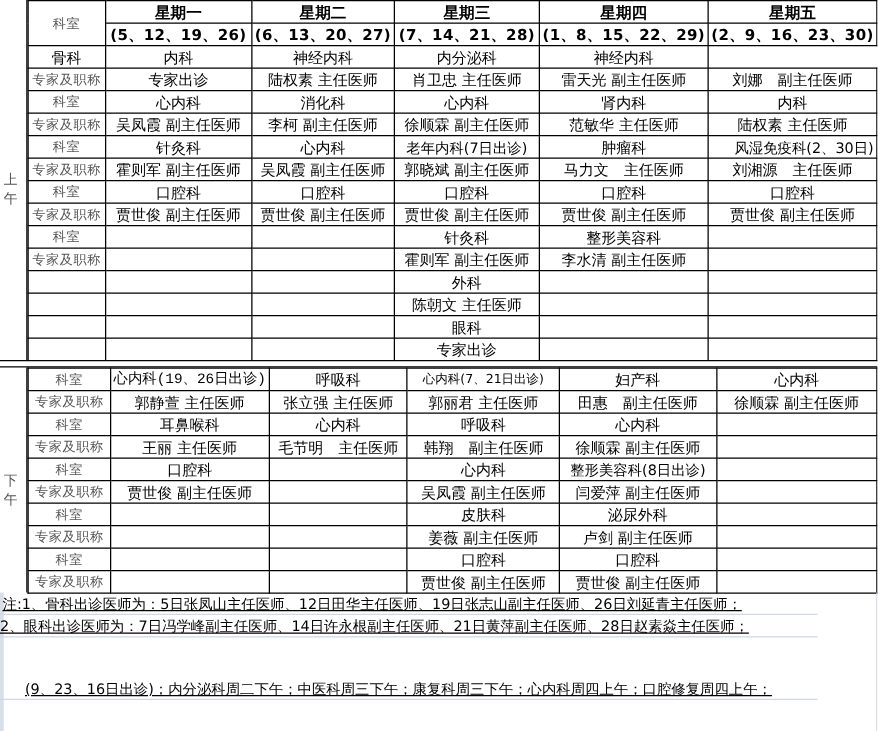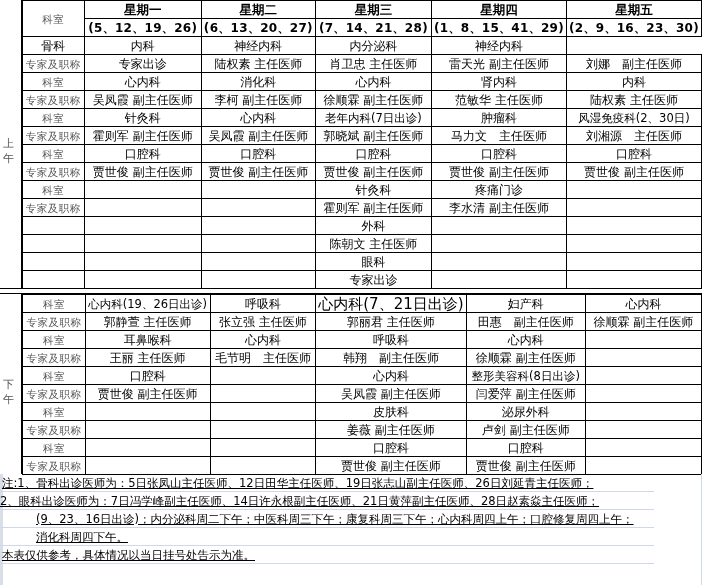--- a/index.html
+++ b/index.html
@@ -11,21 +11,21 @@
     table.sched { position: absolute; left: 22px; top: 0; border-collapse: collapse; table-layout: fixed; border-radius: 21px; }
     table.sched td { border: 1px solid #000; height: 18px; padding: 0 2px; font-size: 12px; line-height: 16px; text-align: center; white-space: nowrap; overflow: hidden; }
     table.sched td.lbl { color: #555; font-size: 10.5px; letter-spacing: 0.5px; }
     table.sched td.day { font-weight: bold; font-size: 12.5px; }
     table.sched td.dates { font-weight: bold; font-size: 12px; letter-spacing: 0.3px; }
     .period { position: absolute; left: 3px; font-size: 11px; color: #555; width: 19px; text-align: left; }
     .gap { position: absolute; left: 0; top: 288px; width: 702px; height: 6px; border-top: 1px solid #000; border-bottom: 1px solid #000; background: #fff; }
     .notes { position: absolute; left: 0; top: 474px; width: 654px; text-decoration: underline; }
     .note-row { height: 18px; line-height: 18px; font-size: 11.5px; border-bottom: 1px solid #d0d7e5; white-space: nowrap; overflow: hidden; padding-left: 2px; }
     .note-row.indent1 { padding-left: 0; }
-    .note-row.indent2 { padding-left: 36px; }
+    .note-row.indent2 { padding-left: 20px; margin-top: 32px; }
     .gridcol { position: absolute; right: 0; top: 474px; width: 1px; height: 111px; background: #d0d7e5; }
   </style>
 </head>
 <body>
 
 <div class="sheet">
   <div class="leftstrip"></div>
   <div class="leftbar"></div>
   <div class="period" style="top:136px;">上午</div>
   <div class="period" style="top:377px;">下午</div>
@@ -45,21 +45,21 @@
         <td class="day">星期一</td>
         <td class="day">星期二</td>
         <td class="day">星期三</td>
         <td class="day">星期四</td>
         <td class="day">星期五</td>
       </tr>
       <tr>
         <td class="dates">(5、12、19、26)</td>
         <td class="dates">(6、13、20、27)</td>
         <td class="dates">(7、14、21、28)</td>
-        <td class="dates">(1、8、15、41、29)</td>
+        <td class="dates">(1、8、15、22、29)</td>
         <td class="dates">(2、9、16、23、30)</td>
       </tr>
     </tbody>
     <tbody id="morning-body">
         <tr>
           <td>骨科</td>
           <td>内科</td>
           <td>神经内科</td>
           <td>内分泌科</td>
           <td>神经内科</td>
@@ -87,21 +87,21 @@
           <td>徐顺霖 副主任医师</td>
           <td>范敏华 主任医师</td>
           <td>陆权素 主任医师</td>
         </tr>
         <tr>
           <td class="lbl">科室</td>
           <td>针灸科</td>
           <td>心内科</td>
           <td style="font-size: 11.5px;">老年内科(7日出诊)</td>
           <td>肿瘤科</td>
-          <td style="font-size: 11.5px;">风湿免疫科(2、30日)</td>
+          <td style="font-size: 11.5px; text-align: right;">风湿免疫科(2、30日)</td>
         </tr>
         <tr>
           <td class="lbl">专家及职称</td>
           <td>霍则军 副主任医师</td>
           <td>吴凤霞 副主任医师</td>
           <td>郭晓斌 副主任医师</td>
           <td>马力文　主任医师</td>
           <td>刘湘源　主任医师</td>
         </tr>
         <tr>
@@ -118,21 +118,21 @@
           <td>贾世俊 副主任医师</td>
           <td>贾世俊 副主任医师</td>
           <td>贾世俊 副主任医师</td>
           <td>贾世俊 副主任医师</td>
         </tr>
         <tr>
           <td class="lbl">科室</td>
           <td></td>
           <td></td>
           <td>针灸科</td>
-          <td>疼痛门诊</td>
+          <td>整形美容科</td>
           <td></td>
         </tr>
         <tr>
           <td class="lbl">专家及职称</td>
           <td></td>
           <td></td>
           <td>霍则军 副主任医师</td>
           <td>李水清 副主任医师</td>
           <td></td>
         </tr>
@@ -178,23 +178,23 @@
       <col style="width:66px">
       <col style="width:126px">
       <col style="width:111px">
       <col style="width:122px">
       <col style="width:126px">
       <col style="width:129px">
     </colgroup>
     <tbody id="afternoon-body">
         <tr>
           <td class="lbl">科室</td>
-          <td style="font-size: 11.5px;">心内科(19、26日出诊)</td>
+          <td style="font-size: 11.5px; font-family: Liberation Mono, monospace;">心内科(19、26日出诊)</td>
           <td>呼吸科</td>
-          <td style="font-size: 15px;">心内科(7、21日出诊)</td>
+          <td style="font-size: 10px;">心内科(7、21日出诊)</td>
           <td>妇产科</td>
           <td>心内科</td>
         </tr>
         <tr>
           <td class="lbl">专家及职称</td>
           <td>郭静萱 主任医师</td>
           <td>张立强 主任医师</td>
           <td>郭丽君 主任医师</td>
           <td>田惠　副主任医师</td>
           <td>徐顺霖 副主任医师</td>

